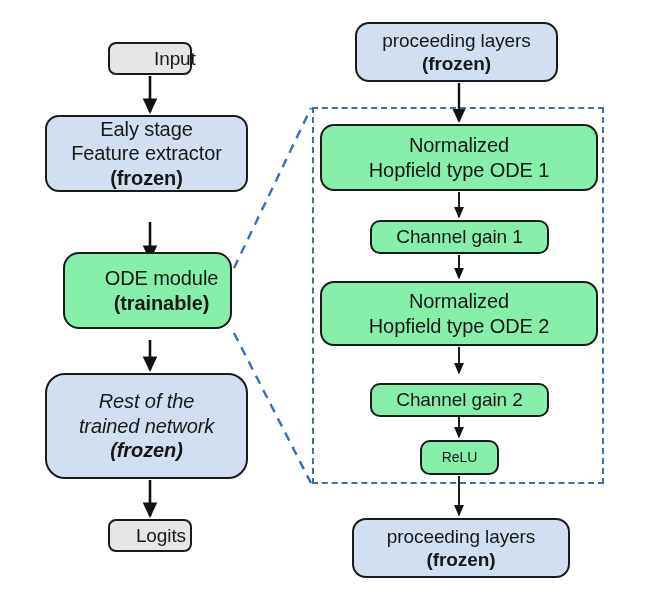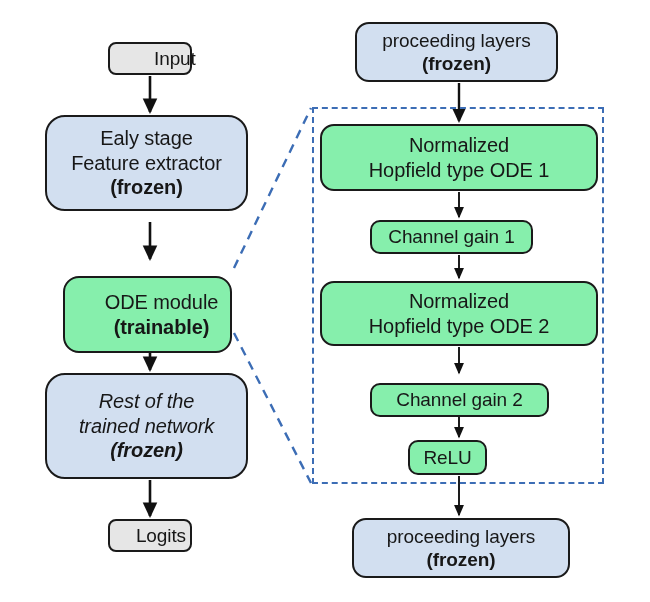--- a/index.html
+++ b/index.html
@@ -58,26 +58,26 @@
   .small-node { border-radius: 10px; }
 
   
   #node-input {
     left: 108px; top: 42px; width: 84px; height: 33px;
     font-size: 19px;
     border-radius: 8px;
     padding-left: 44px;
   }
   #node-early-stage {
-    left: 45px; top: 115px; width: 203px; height: 96px;
-    font-size: 20px;
-    border-radius: 20px;
+    left: 45px; top: 115px; width: 203px; height: 77px;
+    font-size: 20px;
+    border-radius: 14px;
   }
   #node-ode-module {
-    left: 63px; top: 276px; width: 169px; height: 77px;
+    left: 63px; top: 252px; width: 169px; height: 77px;
     font-size: 20px;
     border-radius: 16px;
     padding-left: 28px;
   }
   #node-rest-network {
     left: 45px; top: 373px; width: 203px; height: 106px;
     font-size: 20px;
     border-radius: 20px;
     font-style: italic;
   }
@@ -93,37 +93,37 @@
     left: 355px; top: 22px; width: 203px; height: 60px;
     font-size: 19px;
     border-radius: 14px;
   }
   #node-ode1 {
     left: 320px; top: 124px; width: 278px; height: 67px;
     font-size: 20px;
     border-radius: 14px;
   }
   #node-gain1 {
-    left: 370px; top: 220px; width: 163px; height: 34px;
+    left: 370px; top: 220px; width: 179px; height: 34px;
     font-size: 19px;
     border-radius: 10px;
   }
   #node-ode2 {
     left: 320px; top: 281px; width: 278px; height: 65px;
     font-size: 20px;
     border-radius: 14px;
   }
   #node-gain2 {
     left: 370px; top: 383px; width: 179px; height: 34px;
     font-size: 19px;
     border-radius: 10px;
   }
   #node-relu {
-    left: 408px; top: 440px; width: 79px; height: 35px;
-    font-size: 19px;
+    left: 420px; top: 440px; width: 79px; height: 35px;
+    font-size: 14px;
     border-radius: 10px;
   }
   #node-proceeding-layers {
     left: 352px; top: 518px; width: 218px; height: 60px;
     font-size: 19px;
     border-radius: 14px;
   }
 
   
   #ode-group-box {

